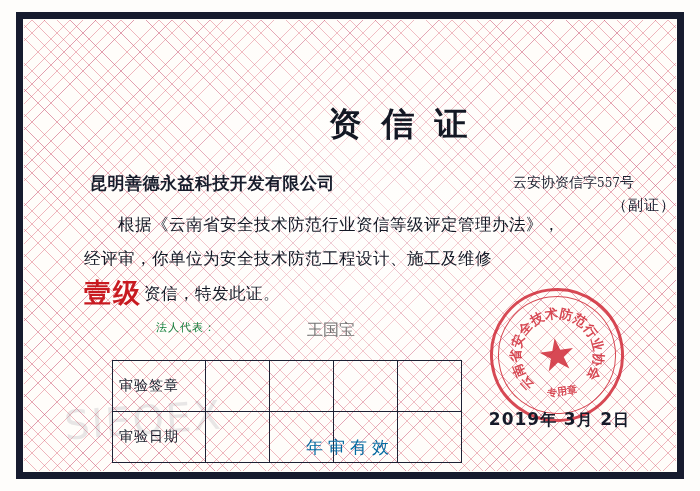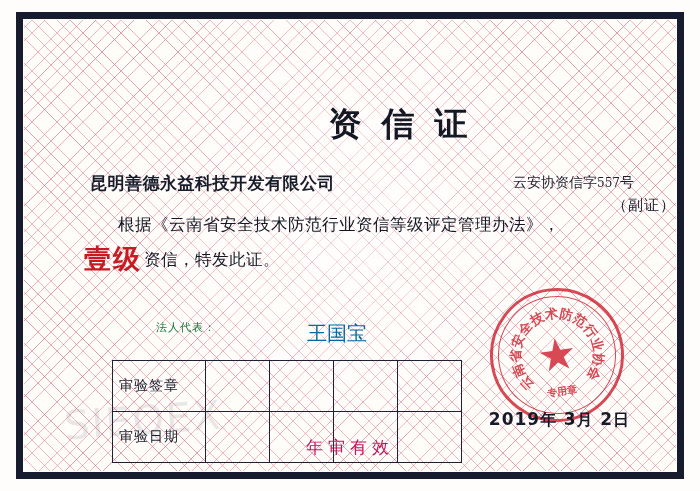--- a/index.html
+++ b/index.html
@@ -187,22 +187,22 @@
     left: 132px;
     font-size: 11px;
     color: #15803d;
     letter-spacing: 1px;
     white-space: nowrap;
   }
   .legal-name {
     position: absolute;
     top: 300px;
     left: 283px;
-    font-size: 20px;
-    color: #0369a1;
+    font-size: 16px;
+    color: #737373;
     white-space: nowrap;
   }
   
   .seal {
     position: absolute;
     right: 52px;
     top: 268px;
     width: 128px;
     height: 128px;
     border-radius: 50%;
@@ -301,21 +301,21 @@
     font-size: 17px;
   }
   .footer {
     position: absolute;
     left: 0;
     bottom: 12px;
     width: 100%;
     text-align: center;
     font-size: 17px;
     letter-spacing: 5px;
-    color: #be185d;
+    color: #0369a1;
   }
 </style>
 </head>
 <body>
 
 <div class="certificate">
   <div class="outer-margin"></div>
 
   <div class="dark-frame">
     <div class="inner-thin"></div>
@@ -332,20 +332,21 @@
 
     <div class="row-company">
       <div class="company-name">昆明善德永益科技开发有限公司</div>
       <div class="serial">
         <span>云安协资信字</span><span class="num">557</span><span>号</span>
       </div>
     </div>
 
     <div class="body-text">
       <div class="body-line indent">根据《云南省安全技术防范行业资信等级评定管理办法》，</div>
+      <div class="body-line">经评审，你单位为安全技术防范工程设计、施工及维修</div>
       <div class="body-line">
         <span class="grade">壹级</span><span>资信，特发此证。</span>
       </div>
     </div>
 
     <div class="legal-rep">法人代表：</div>
     <div class="legal-name">王国宝</div>
 
     <div class="seal">
       <div class="seal-inner"></div>

